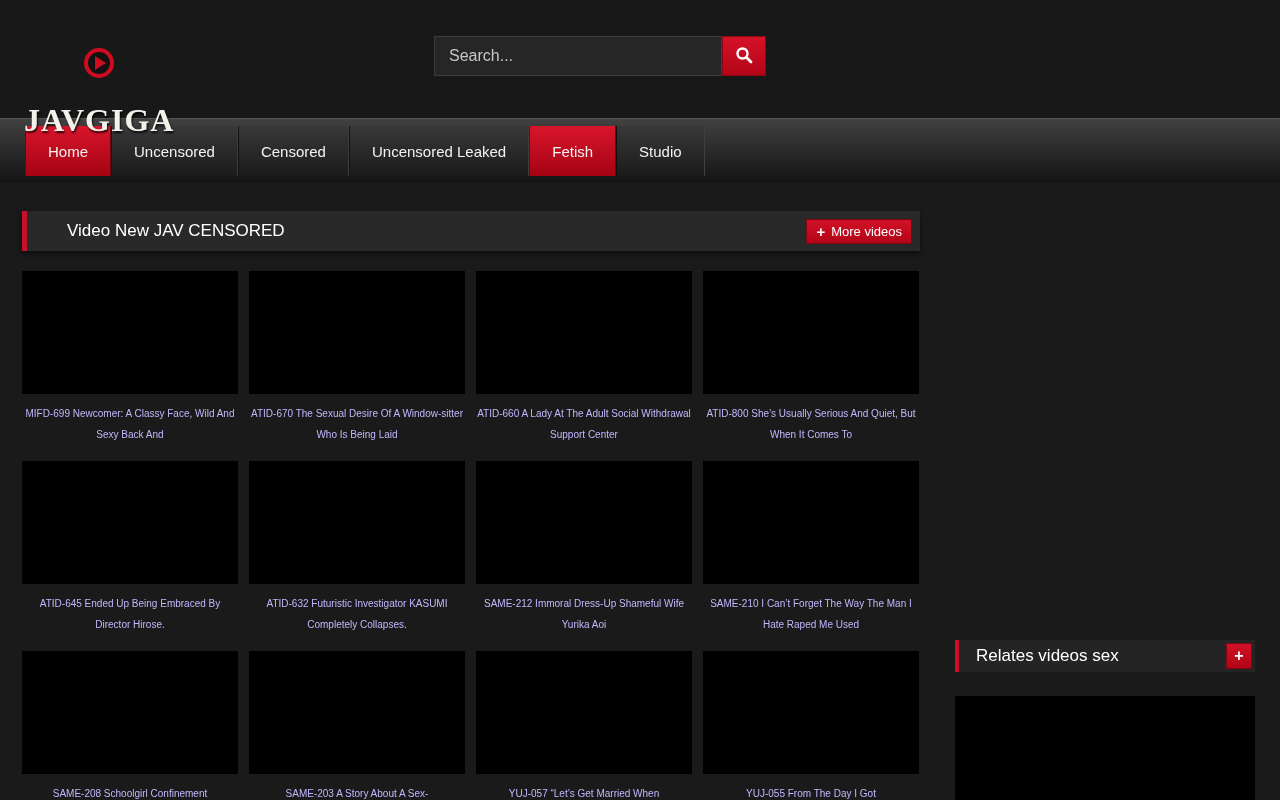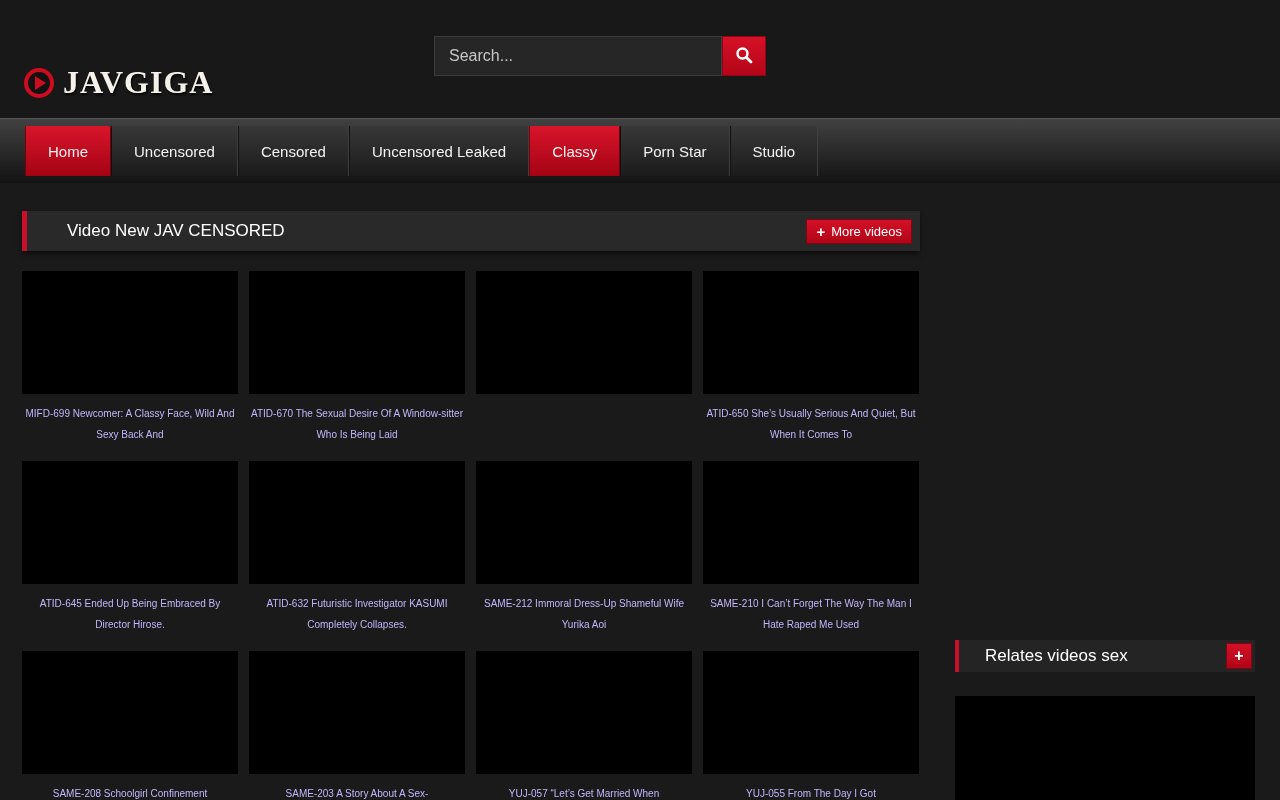--- a/index.html
+++ b/index.html
@@ -6,21 +6,21 @@
   html,body { width:1280px; height:800px; }
   body {
     background:#1a1a1a;
     overflow:hidden;
     position:relative;
     font-family:"Liberation Sans", sans-serif;
   }
 
   
   .header { position:relative; height:118px; background:#181818; }
-  .logo { position:absolute; left:24px; top:64px; display:flex; align-items:center; gap:9px; cursor:pointer; }
+  .logo { position:absolute; left:24px; top:48px; display:flex; align-items:center; gap:24px; cursor:pointer;flex-direction:column; }
   .play-circle {
     width:30px; height:30px; border-radius:50%;
     background:#cf0b20; position:relative; flex:none;
   }
   .play-circle::before {
     content:""; position:absolute; inset:4px; border-radius:50%; background:#121212;
   }
   .play-circle::after {
     content:""; position:absolute; left:11px; top:8px;
     border-left:11px solid #cf0b20;
@@ -95,21 +95,21 @@
     margin-top:9px; color:#c4b5fd; font-size:10px; line-height:21px;
     text-align:center; max-height:42px; overflow:hidden;
   }
 
   
   .sidebar { position:absolute; left:955px; top:640px; width:300px; }
   .sidebar-header {
     height:32px; background:#242424;
     border-left:4px solid #c8102a;
     display:flex; align-items:center; justify-content:space-between;
-    padding:0 3px 0 26px;
+    padding:0 3px 0 17px;
   }
   .sidebar-title { color:#ffffff; font-size:17px; }
   .plus-btn {
     width:26px; height:26px;
     background:linear-gradient(#d31126,#b10517);
     border:1px solid #7e0512;
     color:#fff; font-size:16px; font-weight:bold;
     display:flex; align-items:center; justify-content:center; cursor:pointer;
   }
   .sidebar-thumb { margin-top:24px; width:300px; height:169px; background:#000; cursor:pointer; }
@@ -134,22 +134,21 @@
       </span>
     </button>
   </div>
 </div>
 
 <div class="navbar" id="nav-list">
     <div class="nav-item active">Home</div>
     <div class="nav-item">Uncensored</div>
     <div class="nav-item">Censored</div>
     <div class="nav-item">Uncensored Leaked</div>
-    <div class="nav-item active">Classy</div>
-    <div class="nav-item">Porn Star</div>
+    <div class="nav-item active">Fetish</div>
     <div class="nav-item">Studio</div>
   </div>
 
 <div class="main-col">
   <div class="section-header">
     <span class="section-title">Video New JAV CENSORED</span>
     <button class="more-btn">
       <span class="plus-glyph">+</span>
       <span>More videos</span>
     </button>
@@ -159,24 +158,25 @@
       <div class="card">
         <div class="thumb"></div>
         <div class="vid-title">MIFD-699 Newcomer: A Classy Face, Wild And Sexy Back And</div>
       </div>
       <div class="card">
         <div class="thumb"></div>
         <div class="vid-title">ATID-670 The Sexual Desire Of A Window-sitter Who Is Being Laid</div>
       </div>
       <div class="card">
         <div class="thumb"></div>
-      </div>
-      <div class="card">
-        <div class="thumb"></div>
-        <div class="vid-title">ATID-650 She’s Usually Serious And Quiet, But When It Comes To</div>
+        <div class="vid-title">ATID-660 A Lady At The Adult Social Withdrawal Support Center</div>
+      </div>
+      <div class="card">
+        <div class="thumb"></div>
+        <div class="vid-title">ATID-800 She’s Usually Serious And Quiet, But When It Comes To</div>
       </div>
       <div class="card">
         <div class="thumb"></div>
         <div class="vid-title">ATID-645 Ended Up Being Embraced By Director Hirose.</div>
       </div>
       <div class="card">
         <div class="thumb"></div>
         <div class="vid-title">ATID-632 Futuristic Investigator KASUMI Completely Collapses.</div>
       </div>
       <div class="card">

